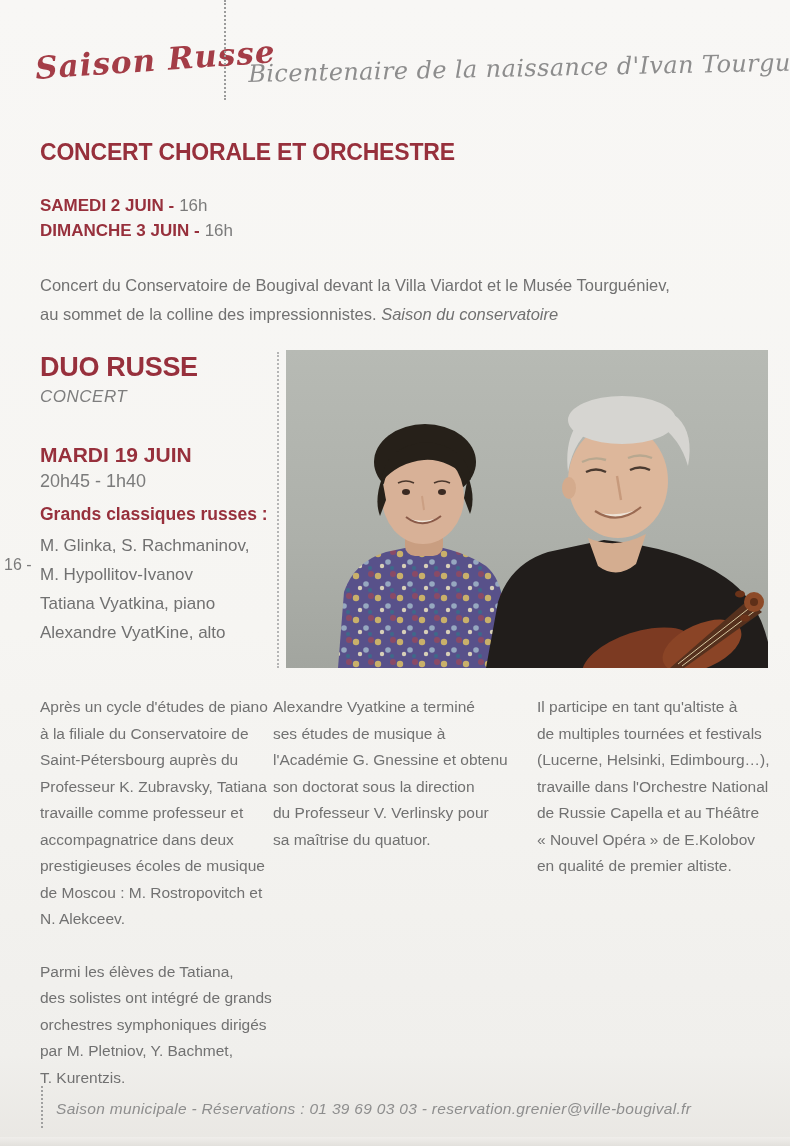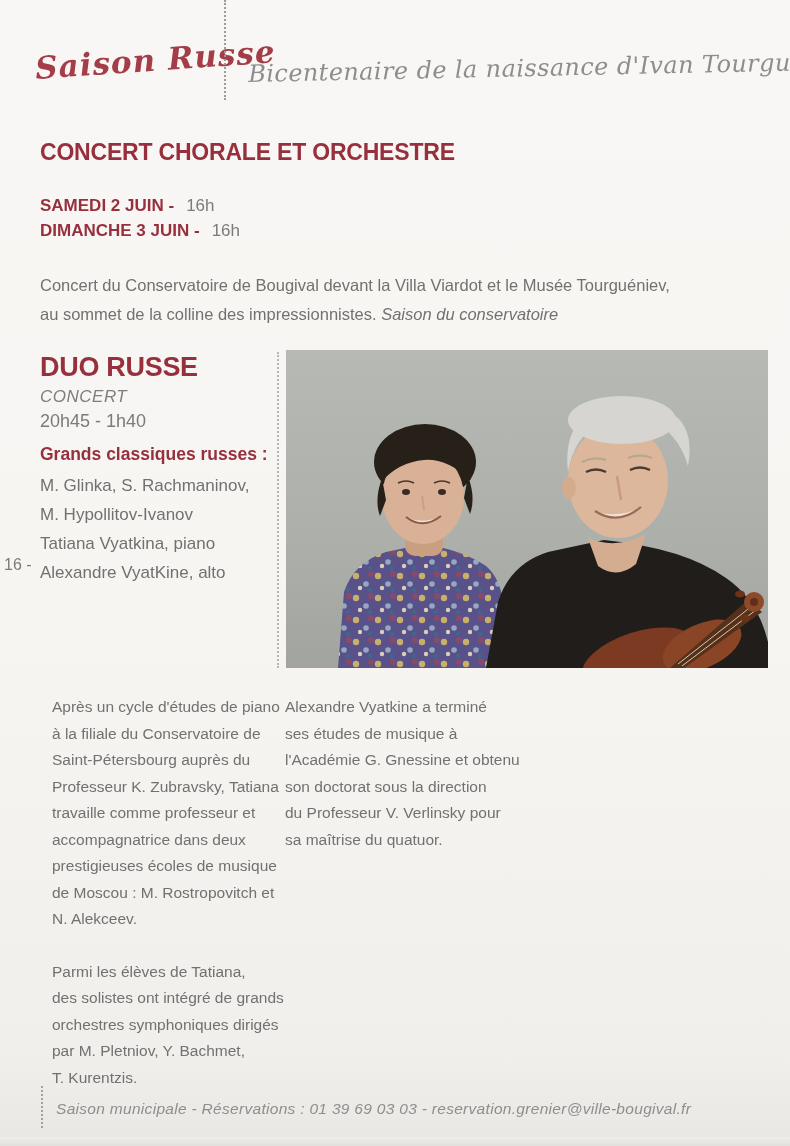--- a/index.html
+++ b/index.html
@@ -28,37 +28,37 @@
     left:248px;top:60px;
     font-family:"DejaVu Serif",serif;font-style:italic;
     font-size:24px;color:var(--script-gray);
     transform:rotate(-1.2deg);transform-origin:left top;letter-spacing:.4px;
     white-space:nowrap;
   }
   
   .event1-title{left:40px;top:139px;font-size:23px;font-weight:bold;color:var(--accent-red);letter-spacing:-.2px;}
   .dates{left:40px;top:193px;line-height:25px;font-size:17px;white-space:nowrap;}
   .date-label{font-weight:bold;color:var(--accent-red);}
-  .date-time{color:#7b7b7b;margin-left:12px;}
+  .date-time{color:#7b7b7b;margin-left:5px;}
   .desc{left:40px;top:271px;width:680px;font-size:16.5px;line-height:29px;color:var(--text-gray);white-space:pre-line;}
   .desc .it{font-style:italic;}
   
   .event2{left:40px;top:352px;width:235px;}
   .event2-title{font-size:27px;font-weight:bold;color:var(--accent-red);letter-spacing:-.3px;}
   .event2-sub{font-size:17px;font-style:italic;color:#7e7e7e;margin-top:4px;letter-spacing:.5px;}
   .event2-date{font-size:21px;font-weight:bold;color:var(--accent-red);margin-top:36px;}
   .event2-time{font-size:18px;color:#7b7b7b;margin-top:4px;}
   .program-heading{font-size:17.5px;font-weight:bold;color:var(--accent-red);margin-top:12px;}
   .program{font-size:17px;line-height:29px;color:var(--text-gray);white-space:pre-line;margin-top:6px;}
   .page-num{left:4px;top:556px;font-size:16px;color:#7b7b7b;}
   
   .photo-divider{left:277px;top:352px;height:316px;border-left:2px dotted #b5b5b5;}
   .photo{left:286px;top:350px;width:482px;height:318px;display:block;}
   
-  .bio-col{top:694px;font-size:15.5px;line-height:26.5px;color:var(--text-gray);margin-left:12px;}
+  .bio-col{top:694px;font-size:15.5px;line-height:26.5px;color:var(--text-gray);}
   .bio-col p{margin:0 0 26px;white-space:pre-line;}
   .col1{left:40px;width:244px;}
   .col2{left:273px;width:240px;}
   .col3{left:537px;width:248px;}
   
   .footer-divider{left:41px;top:1086px;height:42px;border-left:2px dotted #a0a0a0;}
   .footer-text{
     left:56px;top:1100px;font-size:15.5px;font-style:italic;color:#8e8e8e;
     letter-spacing:.3px;white-space:nowrap;
   }
@@ -77,20 +77,21 @@
   <div class="abs dates">
     <div><span class="date-label">SAMEDI 2 JUIN -</span><span class="date-time">16h</span></div>
     <div><span class="date-label">DIMANCHE 3 JUIN -</span><span class="date-time">16h</span></div>
   </div>
   <div class="abs desc"><span>Concert du Conservatoire de Bougival devant la Villa Viardot et le Musée Tourguéniev,</span>
 <span>au sommet de la colline des impressionnistes.</span> <span class="it">Saison du conservatoire</span></div>
 
   <div class="abs event2">
     <div class="event2-title">DUO RUSSE</div>
     <div class="event2-sub">CONCERT</div>
+    <div class="event2-date">MARDI 19 JUIN</div>
     <div class="event2-time">20h45 - 1h40</div>
     <div class="program-heading">Grands classiques russes :</div>
     <div class="program">M. Glinka, S. Rachmaninov,
 M. Hypollitov-Ivanov
 Tatiana Vyatkina, piano
 Alexandre VyatKine, alto</div>
   </div>
   <div class="abs page-num">16 -</div>
 
   <div class="abs photo-divider"></div>
@@ -174,18 +175,27 @@
 T. Kurentzis.</p>
   </div>
   <div class="abs bio-col col2">
     <p>Alexandre Vyatkine a terminé
 ses études de musique à
 l'Académie G. Gnessine et obtenu
 son doctorat sous la direction
 du Professeur V. Verlinsky pour
 sa maîtrise du quatuor.</p>
   </div>
+  <div class="abs bio-col col3">
+    <p>Il participe en tant qu'altiste à
+de multiples tournées et festivals
+(Lucerne, Helsinki, Edimbourg…),
+travaille dans l'Orchestre National
+de Russie Capella et au Théâtre
+« Nouvel Opéra » de E.Kolobov
+en qualité de premier altiste.</p>
+  </div>
 
   <div class="abs footer-divider"></div>
   <div class="abs footer-text">Saison municipale - Réservations : 01 39 69 03 03 - reservation.grenier@ville-bougival.fr</div>
 
   <div class="abs scan-edge"></div>
 </div>
 
 </body></html>

